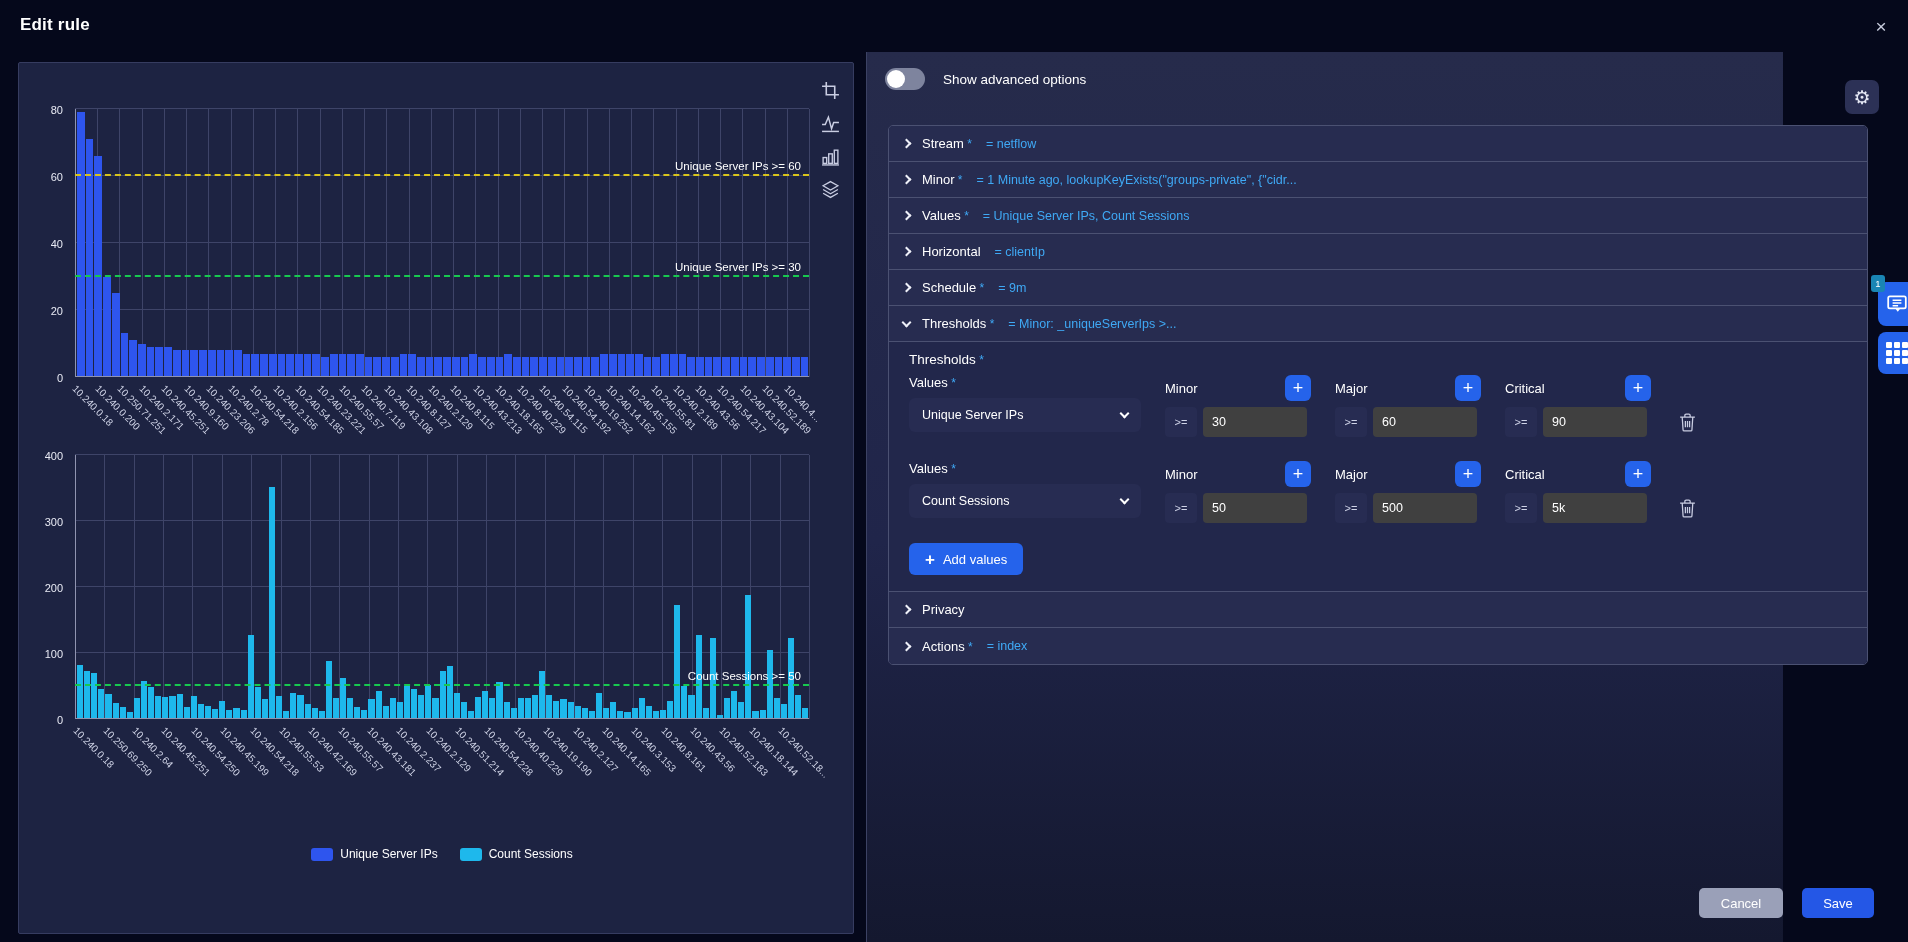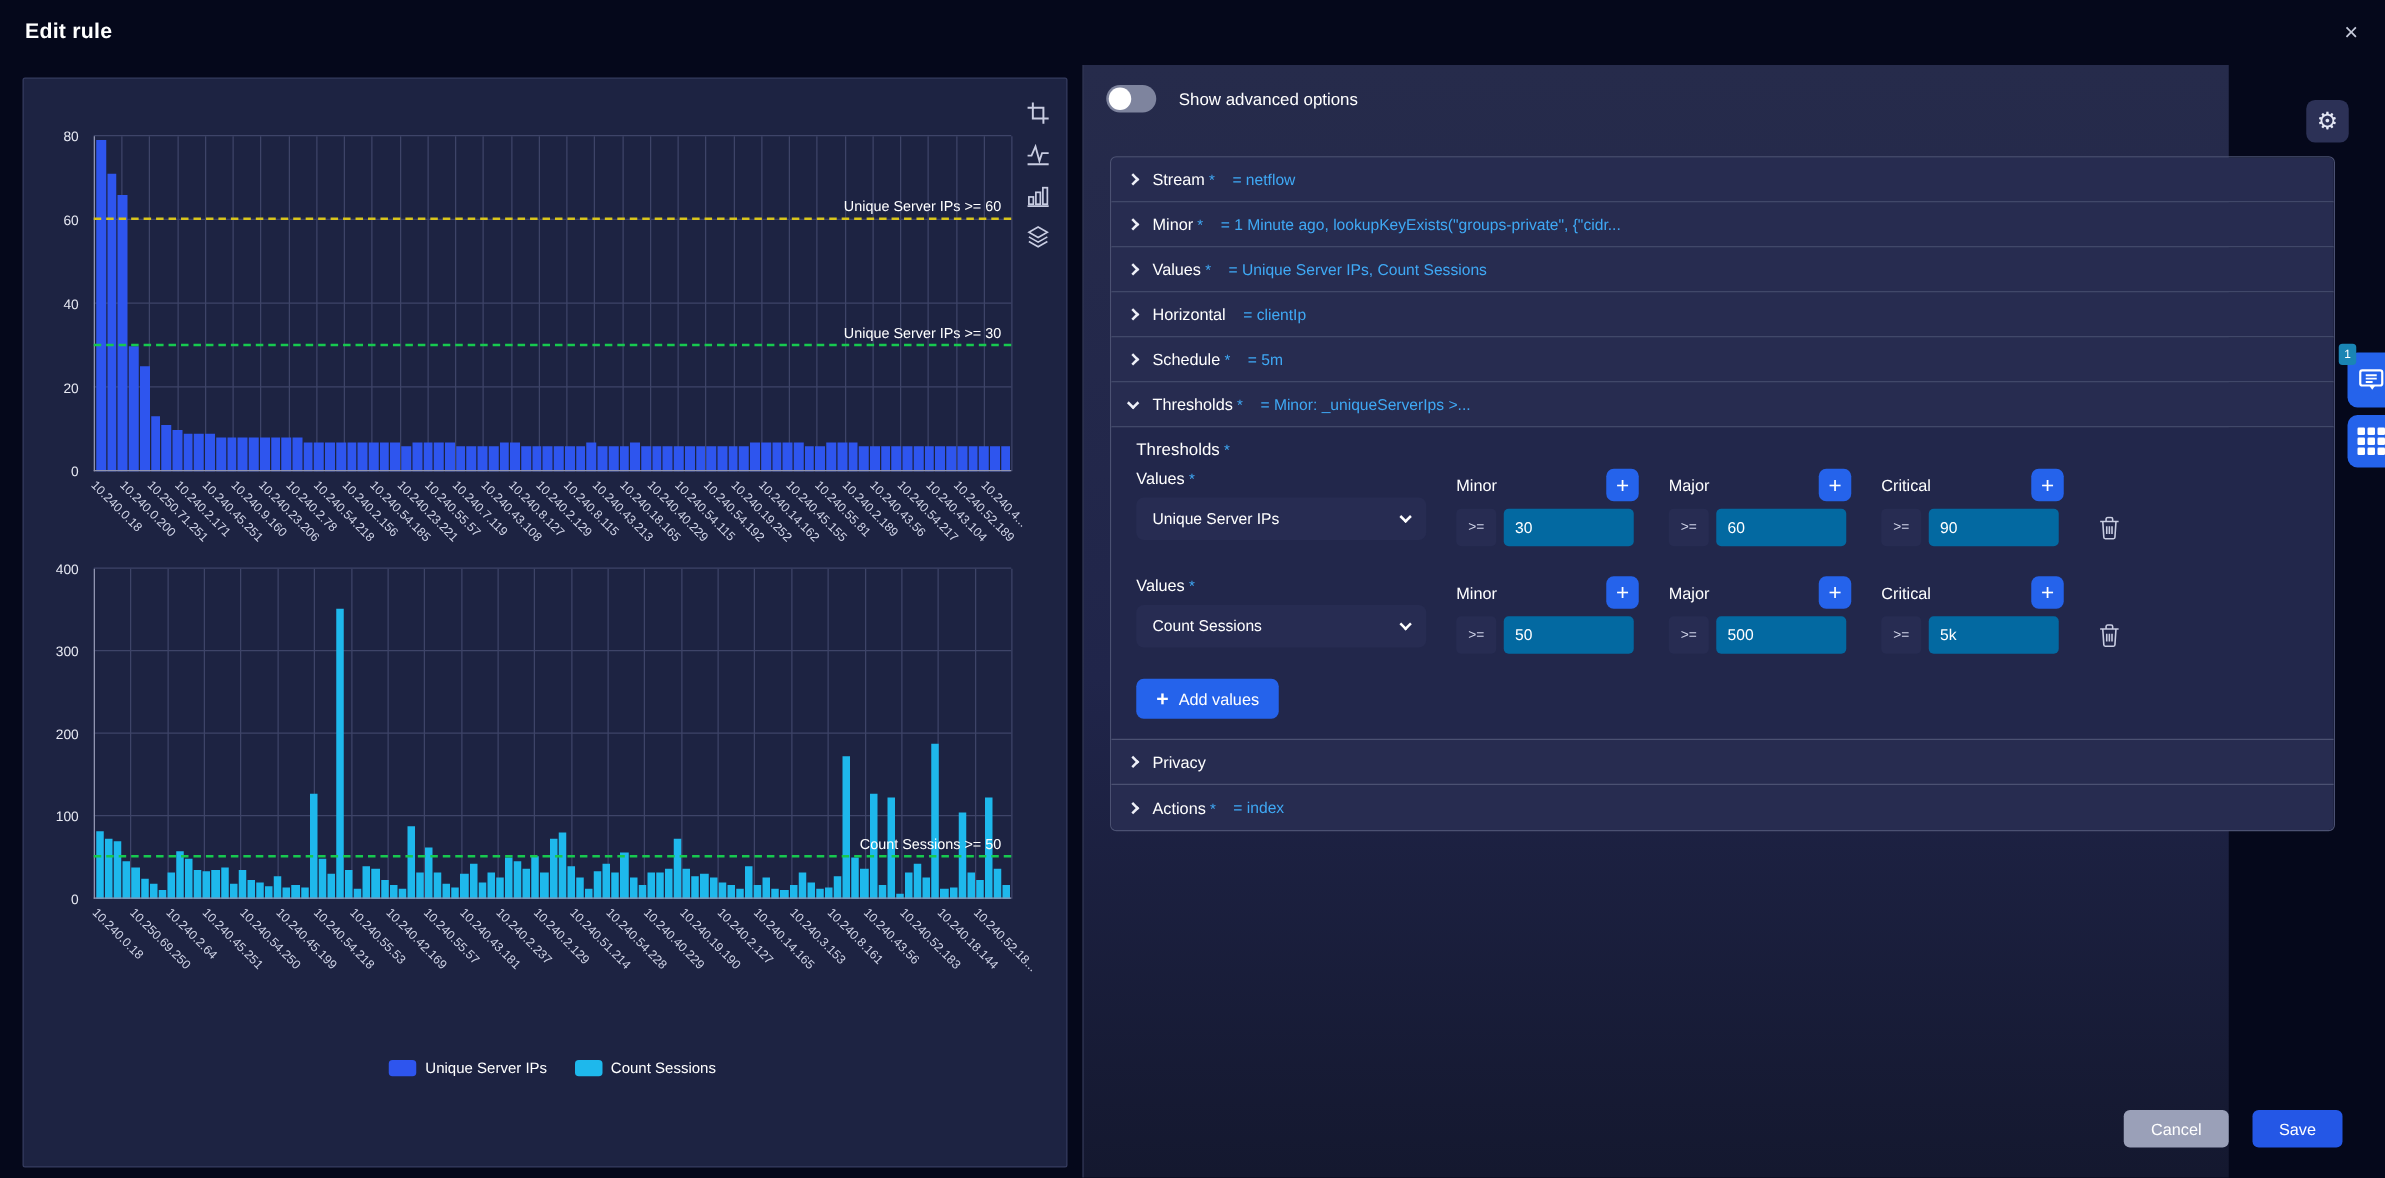--- a/index.html
+++ b/index.html
@@ -69,21 +69,21 @@
   .sel-chev { width:7px; height:7px; border-right:2px solid #fff; border-bottom:2px solid #fff;
     transform:rotate(45deg); margin-left:auto; margin-top:-3px; }
   .sev { width:146px; }
   .sev-head { display:flex; align-items:center; justify-content:space-between; margin-bottom:6px; }
   .sev-name { font-size:13px; }
   .plus-btn { width:26px; height:26px; background:#2563eb; border:none; border-radius:6px; color:#fff;
     font-size:18px; line-height:24px; cursor:pointer; font-family:inherit; }
   .sev-ctl { display:flex; gap:6px; }
   .op-box { width:32px; height:30px; background:#272c52; border-radius:4px; color:#d0d4e8; font-size:11px;
     display:flex; align-items:center; justify-content:center; }
-  .val-input { width:104px; height:30px; background:#0369a1; border:none; border-radius:4px; color:#fff;
+  .val-input { width:104px; height:30px; background:#404040; border:none; border-radius:4px; color:#fff;
     font-size:12.5px; padding-left:9px; font-family:inherit; }
   .trash-btn { background:none; border:none; cursor:pointer; margin-top:34px; padding:4px; }
   .add-btn { margin-top:18px; height:32px; background:#2563eb; border:none; border-radius:6px; color:#fff;
     font-size:13px; padding:0 16px; display:flex; align-items:center; gap:8px; cursor:pointer; font-family:inherit; }
   .add-plus { font-size:17px; font-weight:bold; line-height:1; }
   
   .side-tab { position:absolute; background:#2563eb; border-radius:8px; cursor:pointer; }
   #tab-notes { left:1011px; top:230px; width:38px; height:44px; display:flex; align-items:center; justify-content:center; }
   #tab-grid { left:1011px; top:280px; width:38px; height:42px; display:flex; align-items:center; justify-content:center; }
   .tab-badge { position:absolute; left:-7px; top:-7px; min-width:14px; height:17px; background:#1a85b4;
@@ -529,21 +529,21 @@
       <span class="acc-value">= Unique Server IPs, Count Sessions</span>
     </div>
     <div class="acc-row">
       <span class="chev right"></span>
       <span class="acc-label">Horizontal</span>
       <span class="acc-value">= clientIp</span>
     </div>
     <div class="acc-row">
       <span class="chev right"></span>
       <span class="acc-label req">Schedule</span>
-      <span class="acc-value">= 5m</span>
+      <span class="acc-value">= 9m</span>
     </div>
     <div class="acc-row">
       <span class="chev down"></span>
       <span class="acc-label req">Thresholds</span>
       <span class="acc-value">= Minor: _uniqueServerIps &gt;...</span>
     </div>
 
     <div class="th-body">
       <div class="th-title req">Thresholds</div>
 

